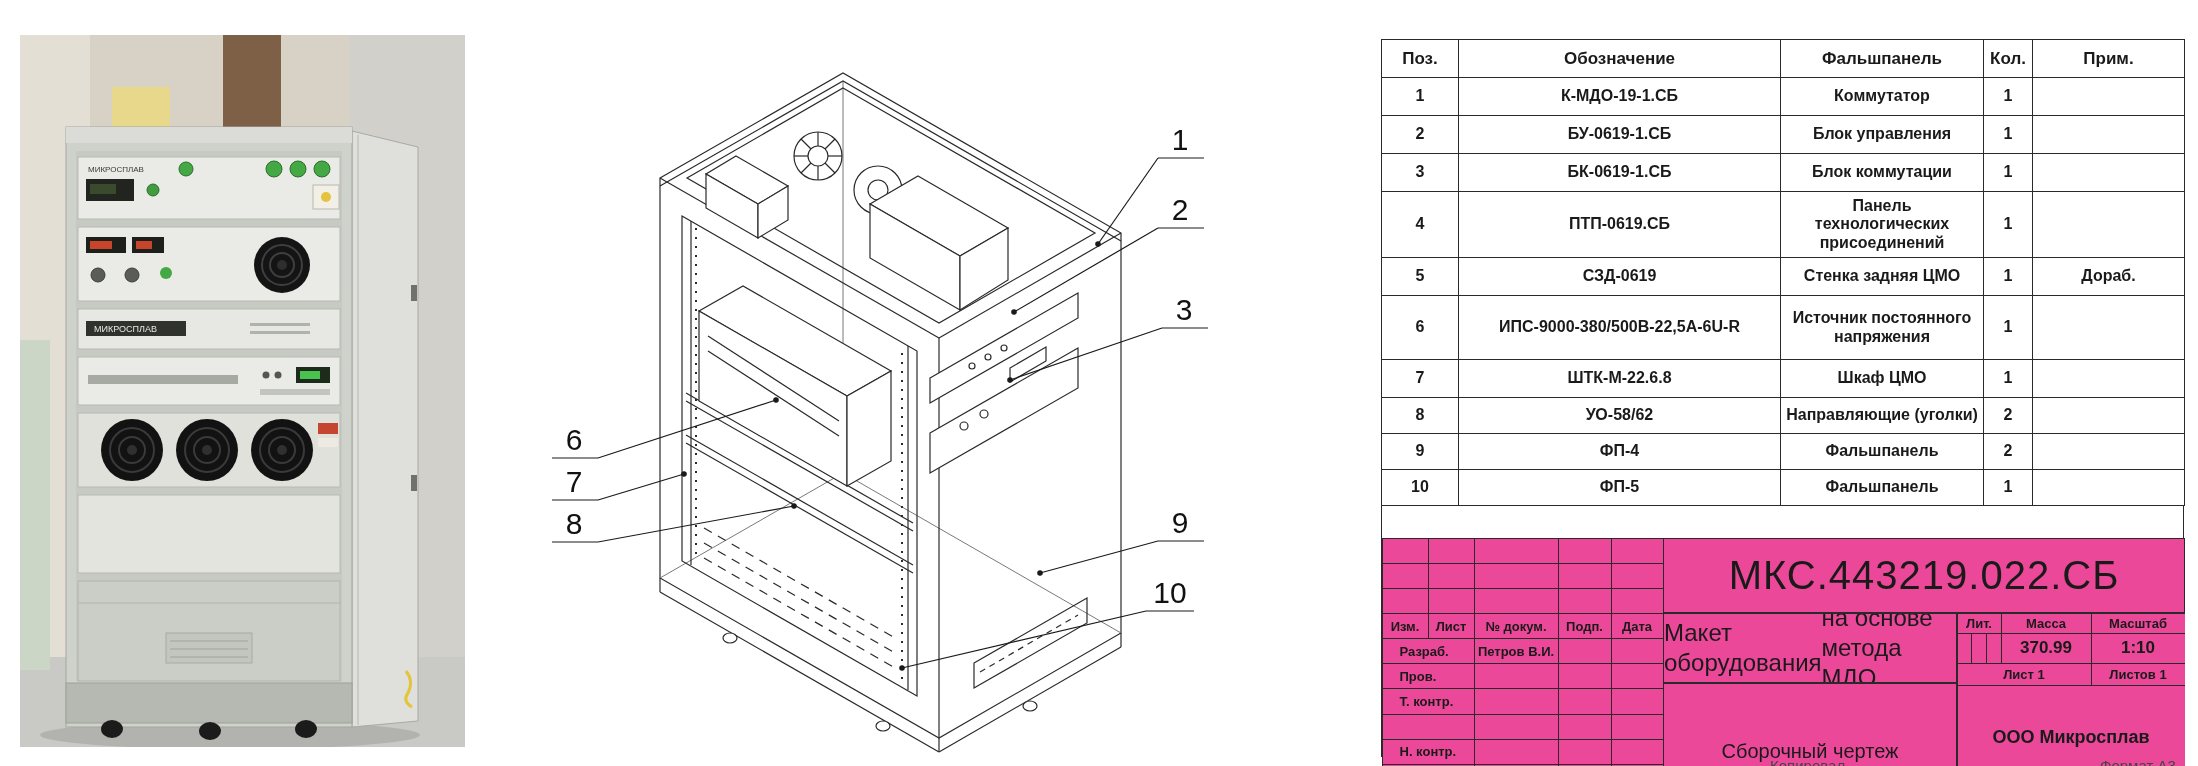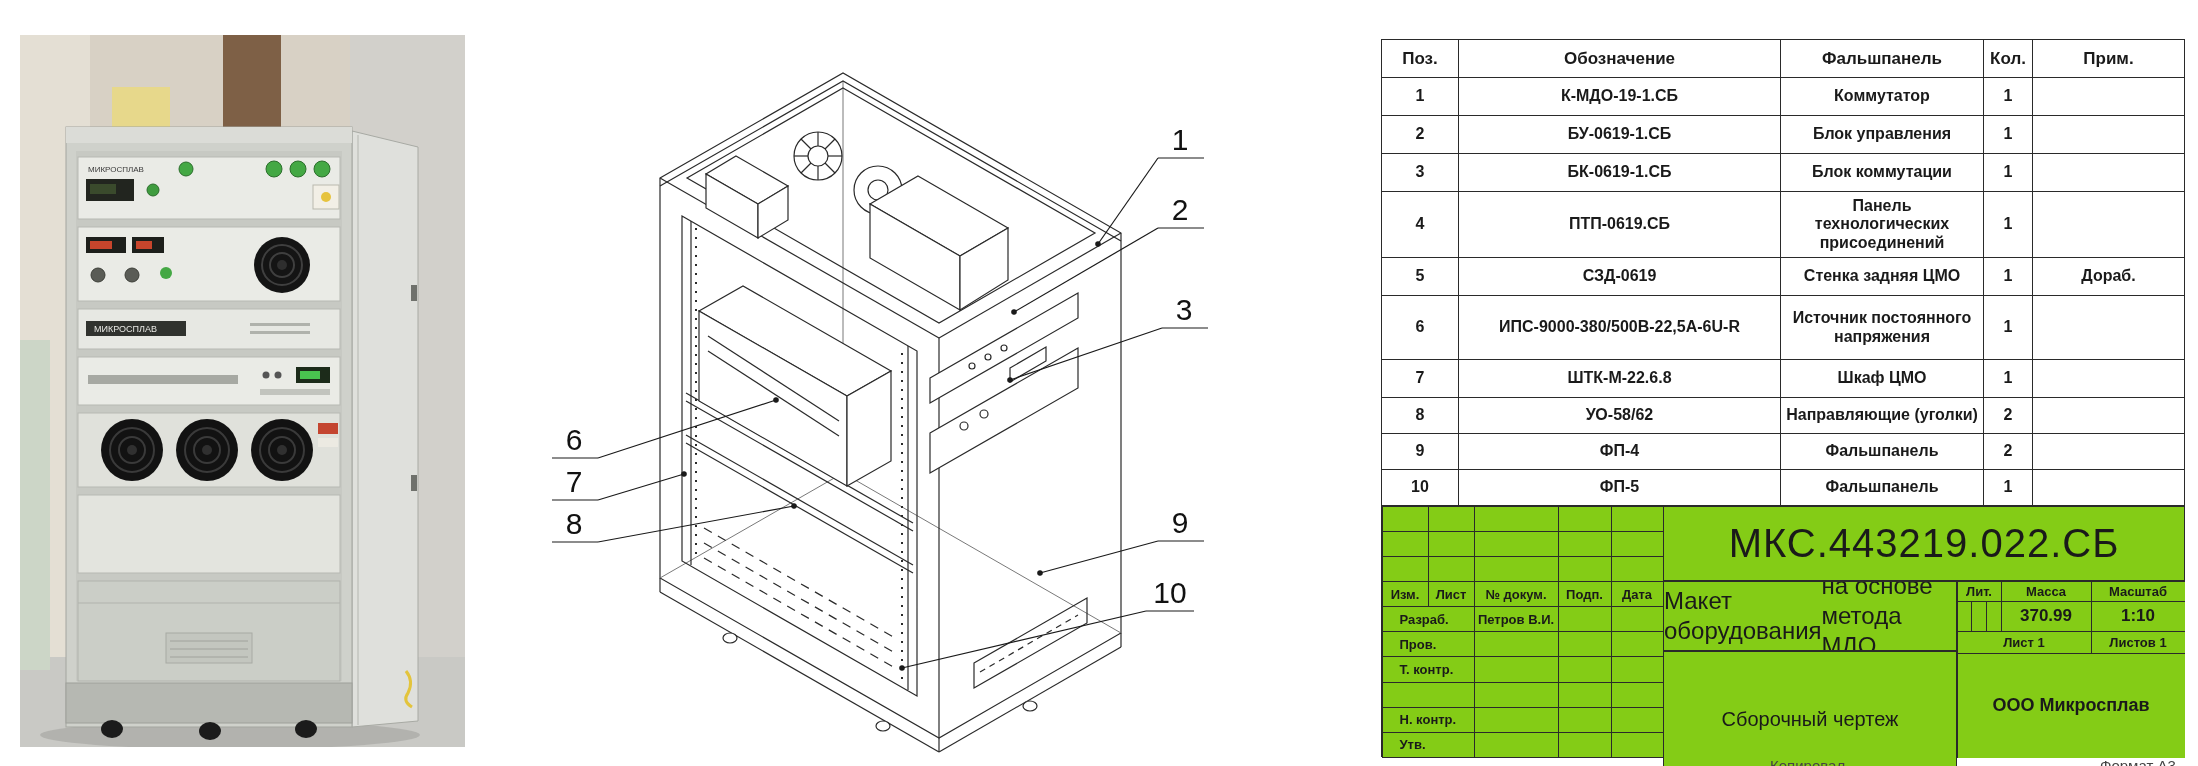--- a/index.html
+++ b/index.html
@@ -13,22 +13,22 @@
   
   table.bom { border-collapse:collapse; table-layout:fixed; background:#fff; }
   table.bom td {
     border:1.5px solid #2a2a2a; text-align:center; vertical-align:middle;
     font-size:16px; line-height:1.15; padding:2px 4px; overflow:hidden;
   }
   table.bom tr.hdr td { font-size:17px; }
 
   
   .tb-cell {
-    position:absolute; border:1px solid #2a2a2a; background:#84cc16;
-    display:flex; align-items:center; justify-content:center; overflow:hidden;
+    position:absolute; border:1px solid #2a2a2a; background:#ec4899;
+    display:flex; align-items:center; justify-content:center; overflow:hidden;margin-top:32px;
   }
   table.tbgrid { border-collapse:collapse; table-layout:fixed; width:100%; height:100%;font-weight:bold; }
   table.tbgrid td { border:1px solid #2a2a2a; font-size:13px; text-align:center; vertical-align:middle; padding:0 2px; overflow:hidden; }
   table.tbgrid td.lbl { text-align:left; padding-left:17px; }
 
   svg text { font-family:"Liberation Sans", sans-serif; }
   .callout-num { font-size:30px; fill:#111; }
   .footer-note { position:absolute; font-size:15px; color:#444; }
 </style>
 </head>

